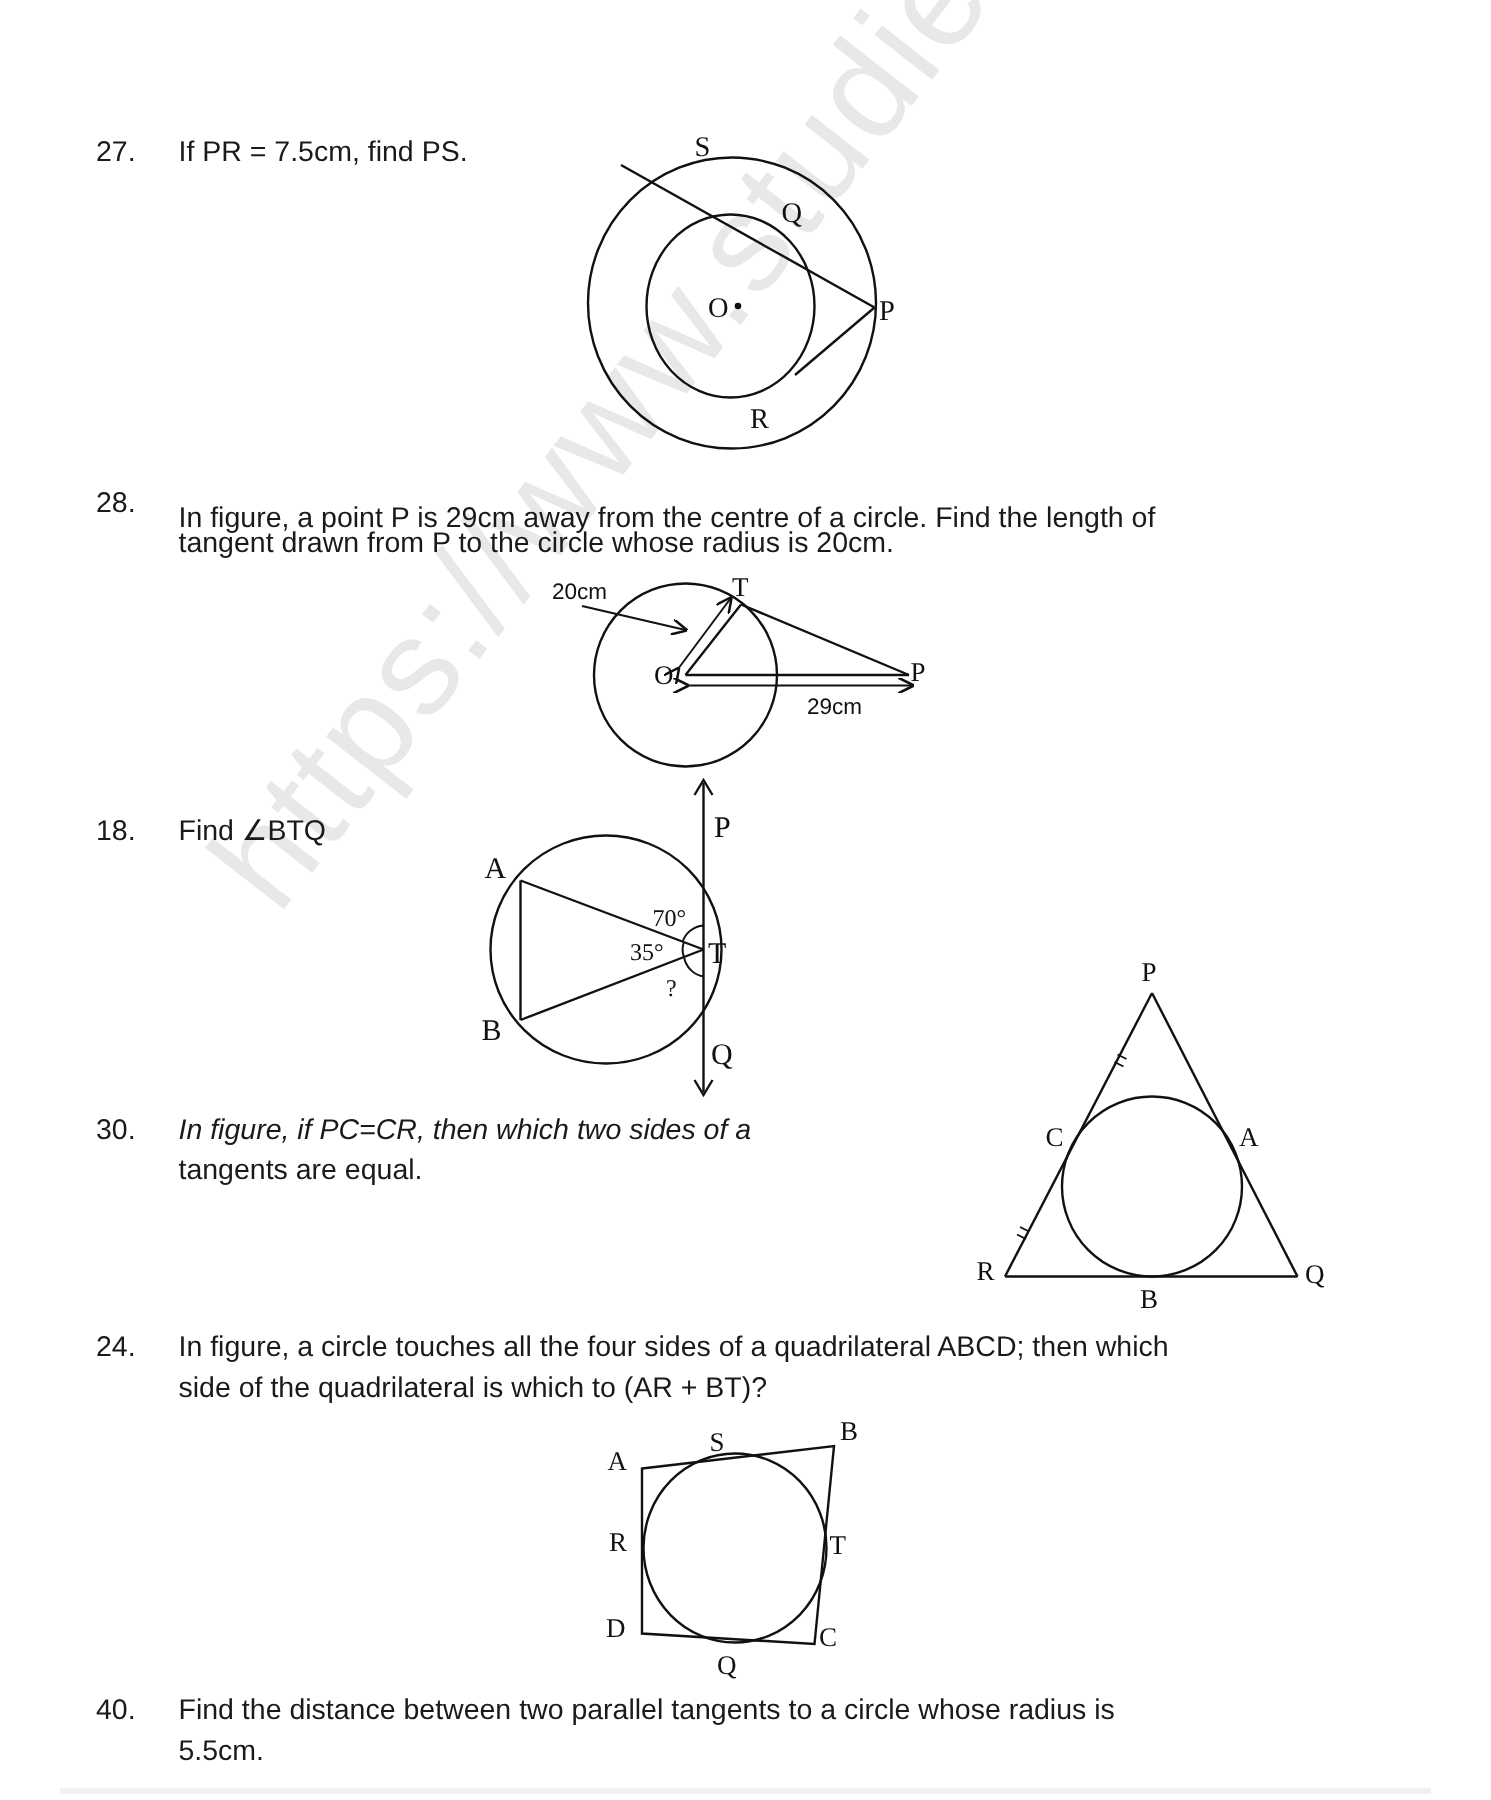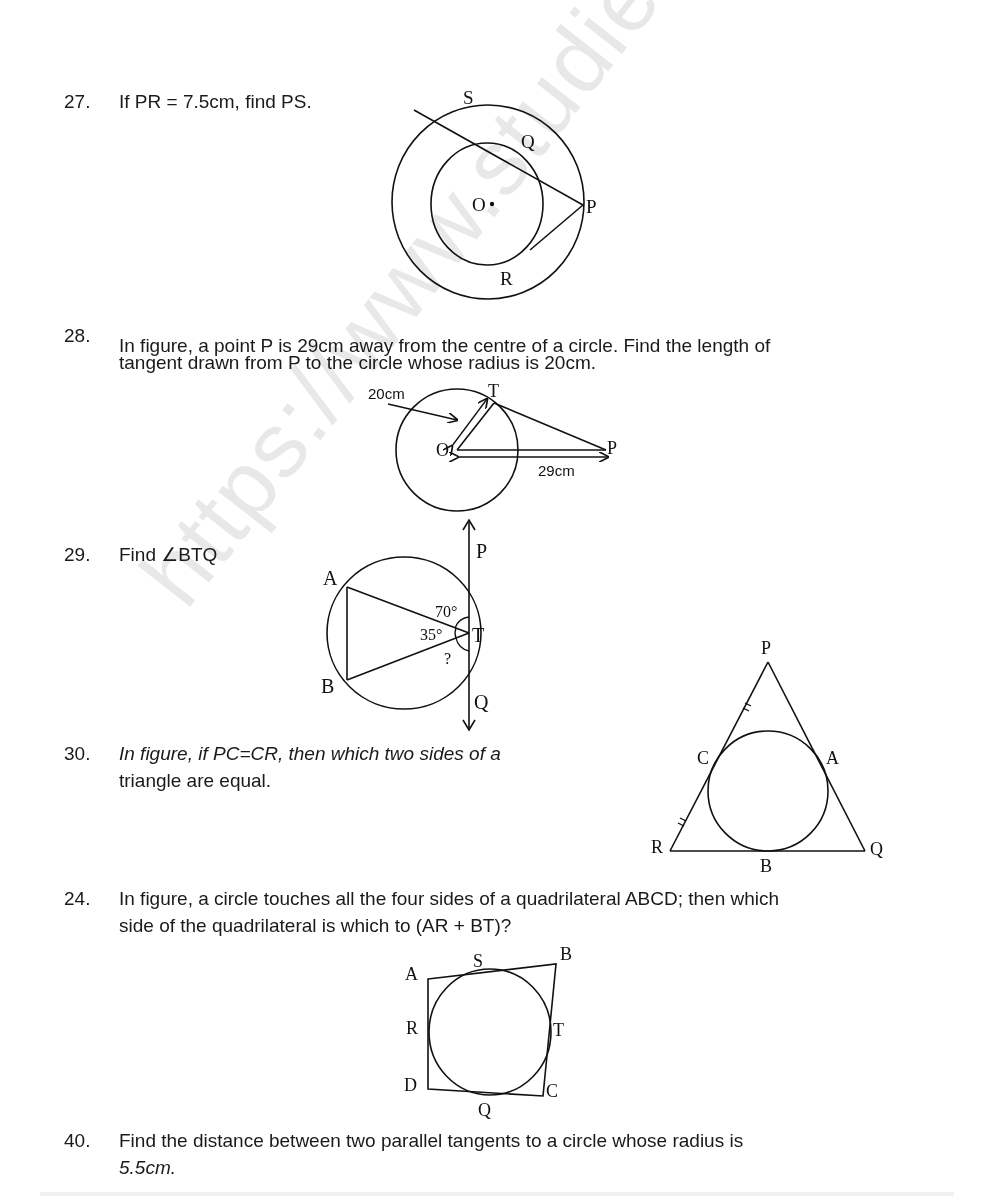--- a/index.html
+++ b/index.html
@@ -54,21 +54,21 @@
   <line x1="458" y1="457" x2="608" y2="457" stroke="#111" stroke-width="1.3" marker-end="url(#arr)" marker-start="url(#arr)"></line>
   <line x1="388" y1="404" x2="457" y2="420" stroke="#111" stroke-width="1.3" marker-end="url(#arr)"></line>
   <text x="368" y="399" font-size="15" class="sans">20cm</text>
   <text x="488" y="397" font-size="18">T</text>
   <text x="436" y="456" font-size="18">O</text>
   <text x="607" y="454" font-size="18">P</text>
   <text x="538" y="476" font-size="15" class="sans">29cm</text>
 </svg>
 
 <div class="q" style="top:541px;left:0;width:994px;">
-  <span class="qnum">29.</span>
+  <span class="qnum">18.</span>
   <span class="qtext">Find ∠BTQ</span>
 </div>
 <svg style="left:315px;top:515px;" width="210" height="235" viewBox="315 515 210 235">
   <ellipse cx="404" cy="633" rx="77" ry="76" fill="none" stroke="#111" stroke-width="1.6"></ellipse>
   <line x1="469" y1="522" x2="469" y2="728" stroke="#111" stroke-width="1.6"></line>
   <path d="M463,530 L469,520 L475,530" fill="none" stroke="#111" stroke-width="1.6"></path>
   <path d="M463,720 L469,730 L475,720" fill="none" stroke="#111" stroke-width="1.6"></path>
   <line x1="347" y1="587" x2="469" y2="633" stroke="#111" stroke-width="1.6"></line>
   <line x1="347" y1="680" x2="469" y2="633" stroke="#111" stroke-width="1.6"></line>
   <line x1="347" y1="587" x2="347" y2="680" stroke="#111" stroke-width="1.6"></line>
@@ -81,21 +81,21 @@
   <text x="420" y="640" font-size="16">35°</text>
   <text x="472" y="642" font-size="20">T</text>
   <text x="444" y="664" font-size="16">?</text>
   <text x="321" y="693" font-size="20">B</text>
   <text x="474" y="709" font-size="20">Q</text>
 </svg>
 
 <div class="q" style="top:740px;left:0;width:994px;">
   <span class="qnum">30.</span>
   <span class="qtext" style="width:478px;top:0;font-style:italic;">In figure, if PC=CR, then which two sides of a</span>
-  <span class="qtext" style="top:27px;">triangle are equal.</span>
+  <span class="qtext" style="top:27px;">tangents are equal.</span>
 </div>
 <svg style="left:640px;top:635px;" width="260" height="245" viewBox="640 635 260 245">
   <line x1="768" y1="662" x2="670" y2="851" stroke="#111" stroke-width="1.6"></line>
   <line x1="768" y1="662" x2="865" y2="851" stroke="#111" stroke-width="1.6"></line>
   <line x1="670" y1="851" x2="865" y2="851" stroke="#111" stroke-width="1.6"></line>
   <ellipse cx="768" cy="791" rx="60" ry="60" fill="none" stroke="#111" stroke-width="1.6"></ellipse>
   <line x1="745" y1="703" x2="751" y2="706" stroke="#111" stroke-width="1.3"></line>
   <line x1="743" y1="708" x2="749" y2="711" stroke="#111" stroke-width="1.3"></line>
   <line x1="680" y1="818" x2="686" y2="821" stroke="#111" stroke-width="1.3"></line>
   <line x1="678" y1="823" x2="684" y2="826" stroke="#111" stroke-width="1.3"></line>
@@ -121,16 +121,16 @@
   <text x="406" y="1034" font-size="18">R</text>
   <text x="553" y="1036" font-size="18">T</text>
   <text x="404" y="1091" font-size="18">D</text>
   <text x="546" y="1097" font-size="18">C</text>
   <text x="478" y="1116" font-size="18">Q</text>
 </svg>
 
 <div class="q" style="top:1127px;left:0;width:994px;">
   <span class="qnum">40.</span>
   <span class="qtext" style="width:802px;top:0;">Find the distance between two parallel tangents to a circle whose radius is</span>
-  <span class="qtext" style="top:27px;font-style:italic;">5.5cm.</span>
+  <span class="qtext" style="top:27px;">5.5cm.</span>
 </div>
 
 <div class="footer-line"></div>
 
 </body></html>

